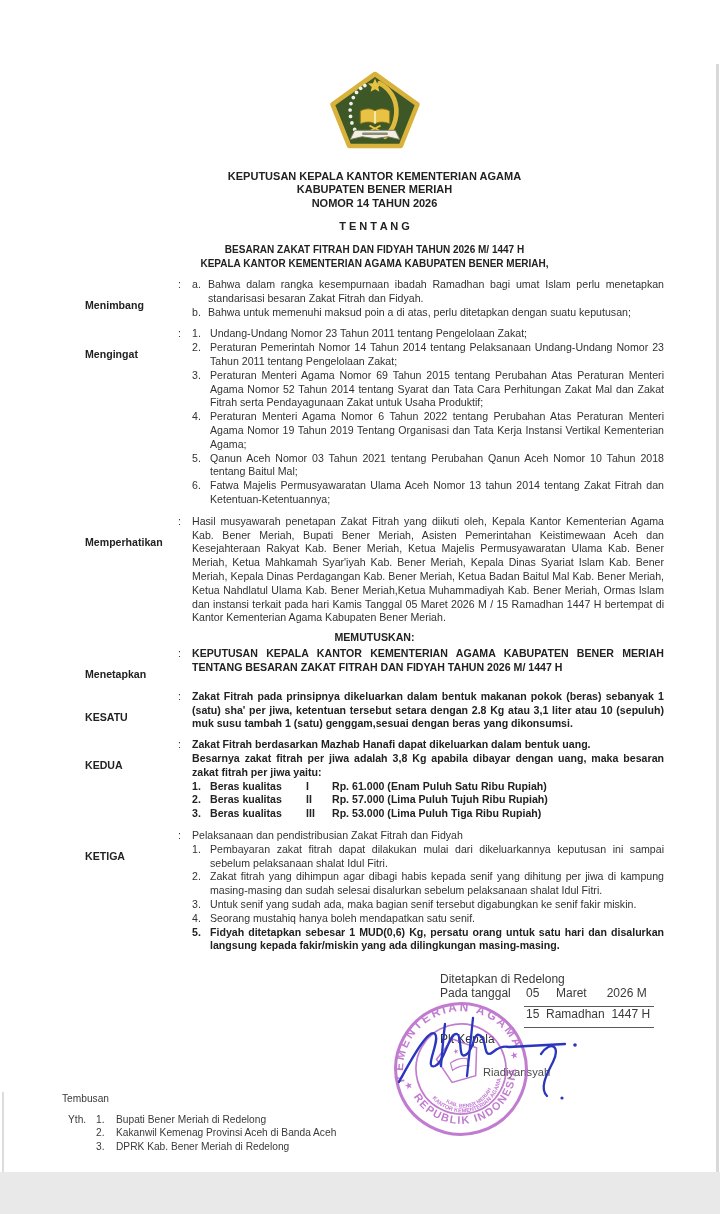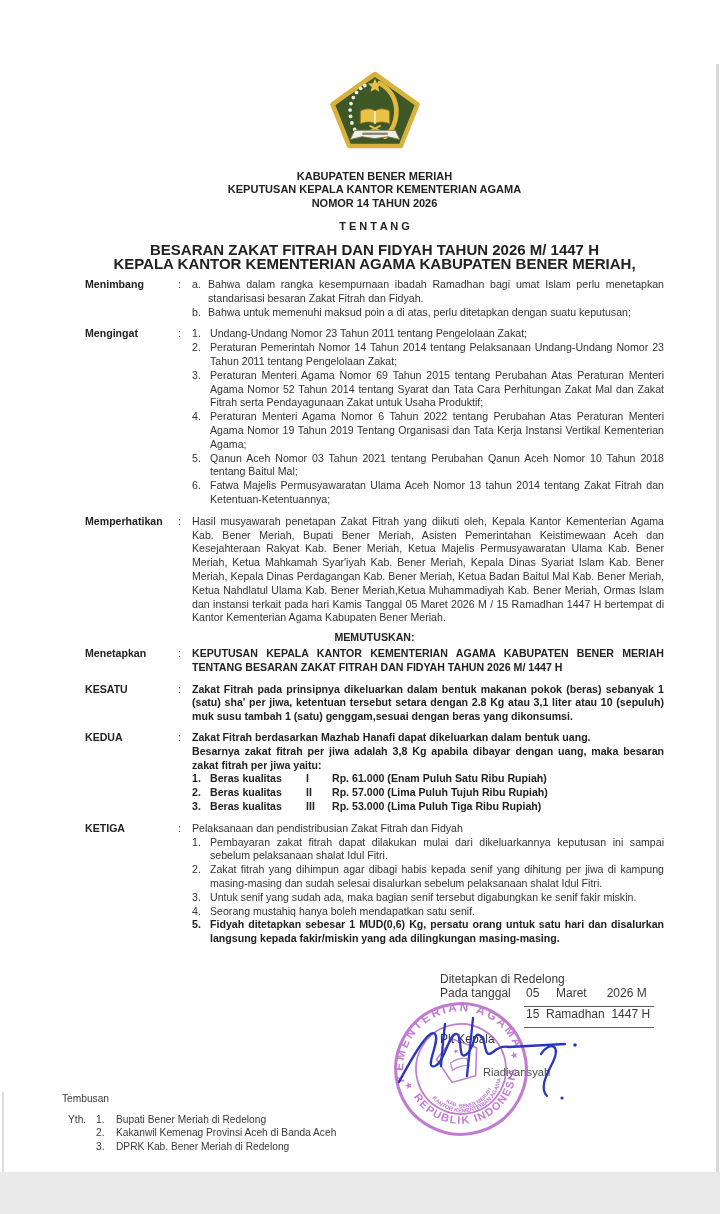--- a/index.html
+++ b/index.html
@@ -15,24 +15,24 @@
   .edge-left   { position:absolute; left:2px; top:1092px; height:80px; width:2px; background:#dcdcdc; }
   .edge-bottom { position:absolute; left:0; right:0; bottom:0; height:42px; background:#e9e9e9; }
 
   .content { position:absolute; left:85px; top:0; width:579px; }
 
   .logo-wrap { margin-top:70px; text-align:center; }
   .logo-wrap svg { width:96px; height:80px; }
 
   .title-block { margin-top:16px; text-align:center; font-weight:bold; font-size:11px; line-height:13.5px; color:#222; }
   .tentang { margin-top:10px; text-align:center; font-weight:bold; font-size:11px; color:#222; }
-  .subject-block { margin-top:9px; text-align:center; font-weight:bold; font-size:15px; line-height:13.5px; color:#222; }
+  .subject-block { margin-top:9px; text-align:center; font-weight:bold; font-size:10px; line-height:13.5px; color:#222; }
 
   .sec { display:flex; margin-top:8px; }
-  .sec-label { width:93px; font-weight:bold; color:#222; flex:none; }
+  .sec-label { width:93px; font-weight:bold; color:#222; flex:none;margin-top:21px; }
   .sec-colon { width:14px; flex:none; }
   .sec-body  { flex:1; text-align:justify; }
 
   .li { display:flex; }
   .li .mk { flex:none; width:16px; }
   .li.num .mk { width:18px; }
   .li .tx { flex:1; text-align:justify; }
 
   .memutuskan { margin-top:6px; text-align:center; font-weight:bold; color:#222; }
   .bold { font-weight:bold; color:#222; }
@@ -94,22 +94,22 @@
         <path d="M57,14 C72,22 78,38 74,54 C72,62 68,68 63,72" stroke="#e0b93f" stroke-width="5" fill="none" stroke-linecap="round"></path>
         <path d="M36,44 C42,41 48,41 52,44 C56,41 62,41 68,44 L68,58 C62,55.5 56,55.5 52,58 C48,55.5 42,55.5 36,58 Z" fill="#e8c243" stroke="#8a6d1f" stroke-width="1"></path>
         <path d="M52,44 L52,58" stroke="#fdf6dd" stroke-width="1.5"></path>
         <path d="M46,60 L58,66 M58,60 L46,66" stroke="#e8c243" stroke-width="2"></path>
         <path d="M30,65 L74,65 L79,75 L66,72 L52,74 L38,72 L25,75 Z" fill="#f3efe2" stroke="#77775a" stroke-width="1" stroke-linejoin="round"></path>
         <rect x="38" y="67.5" width="28" height="2.6" rx="1.2" fill="#8b8b7a"></rect>
       </svg>
     </div>
 
     <div class="title-block">
+      <div>KEPUTUSAN KEPALA KANTOR KEMENTERIAN AGAMA</div>
       <div>KABUPATEN BENER MERIAH</div>
-      <div>KEPUTUSAN KEPALA KANTOR KEMENTERIAN AGAMA</div>
       <div>NOMOR 14 TAHUN 2026</div>
     </div>
     <div class="tentang">T E N T A N G</div>
     <div class="subject-block">
       <div>BESARAN ZAKAT FITRAH DAN FIDYAH TAHUN 2026 M/ 1447 H</div>
       <div>KEPALA KANTOR KEMENTERIAN AGAMA KABUPATEN BENER MERIAH,</div>
     </div>
 
     <div class="sec">
       <div class="sec-label">Menimbang</div>

